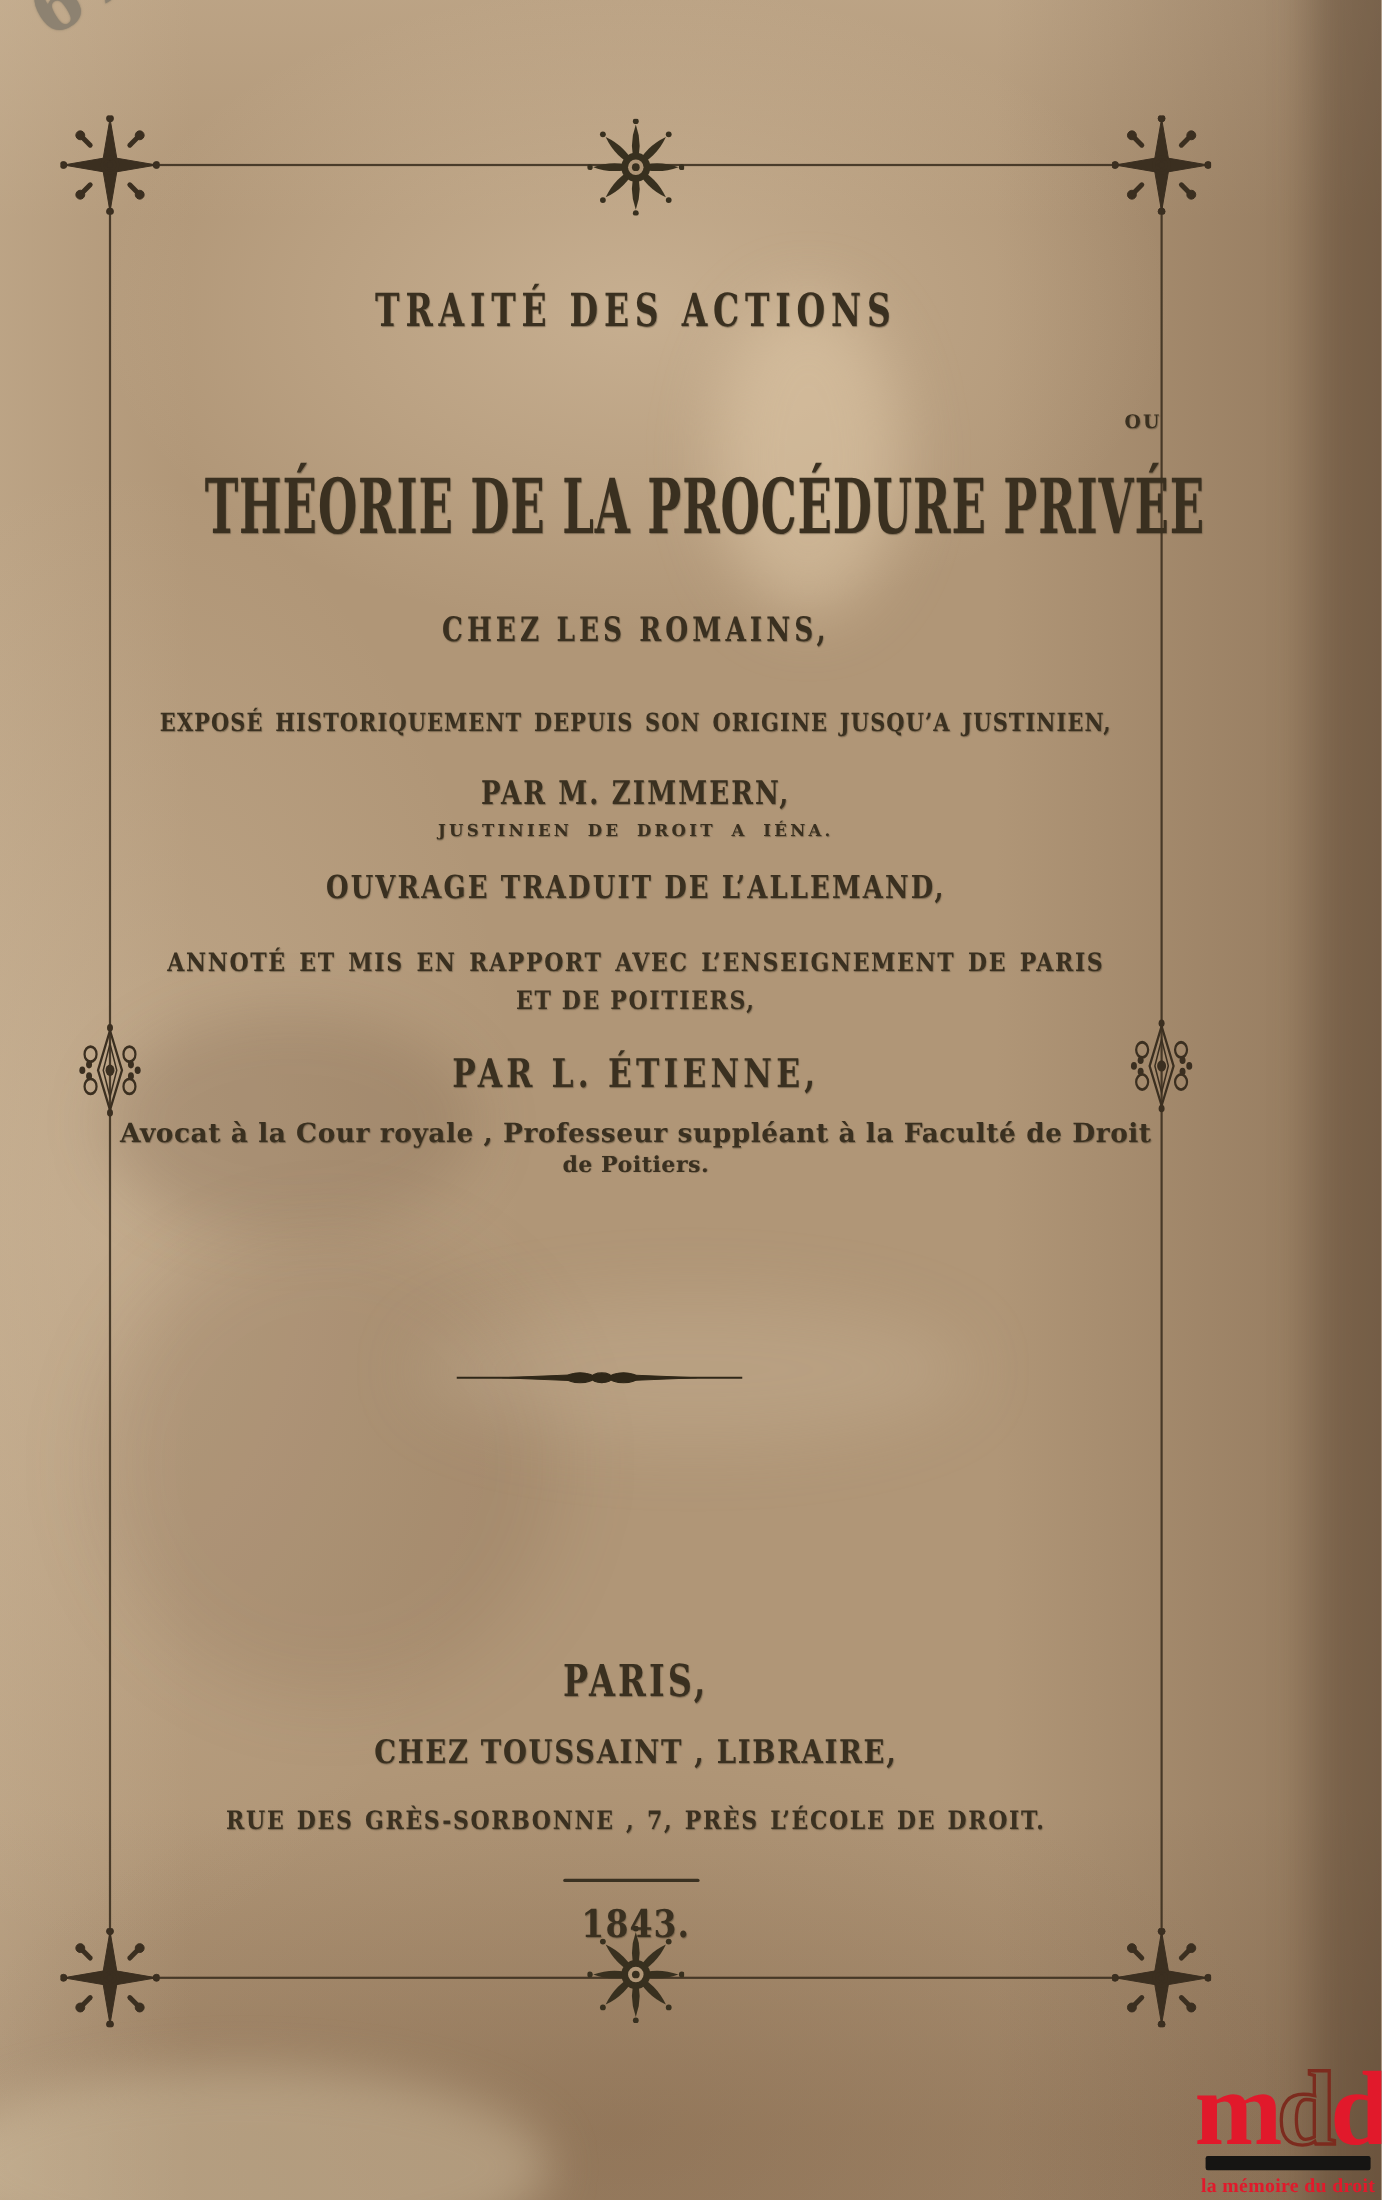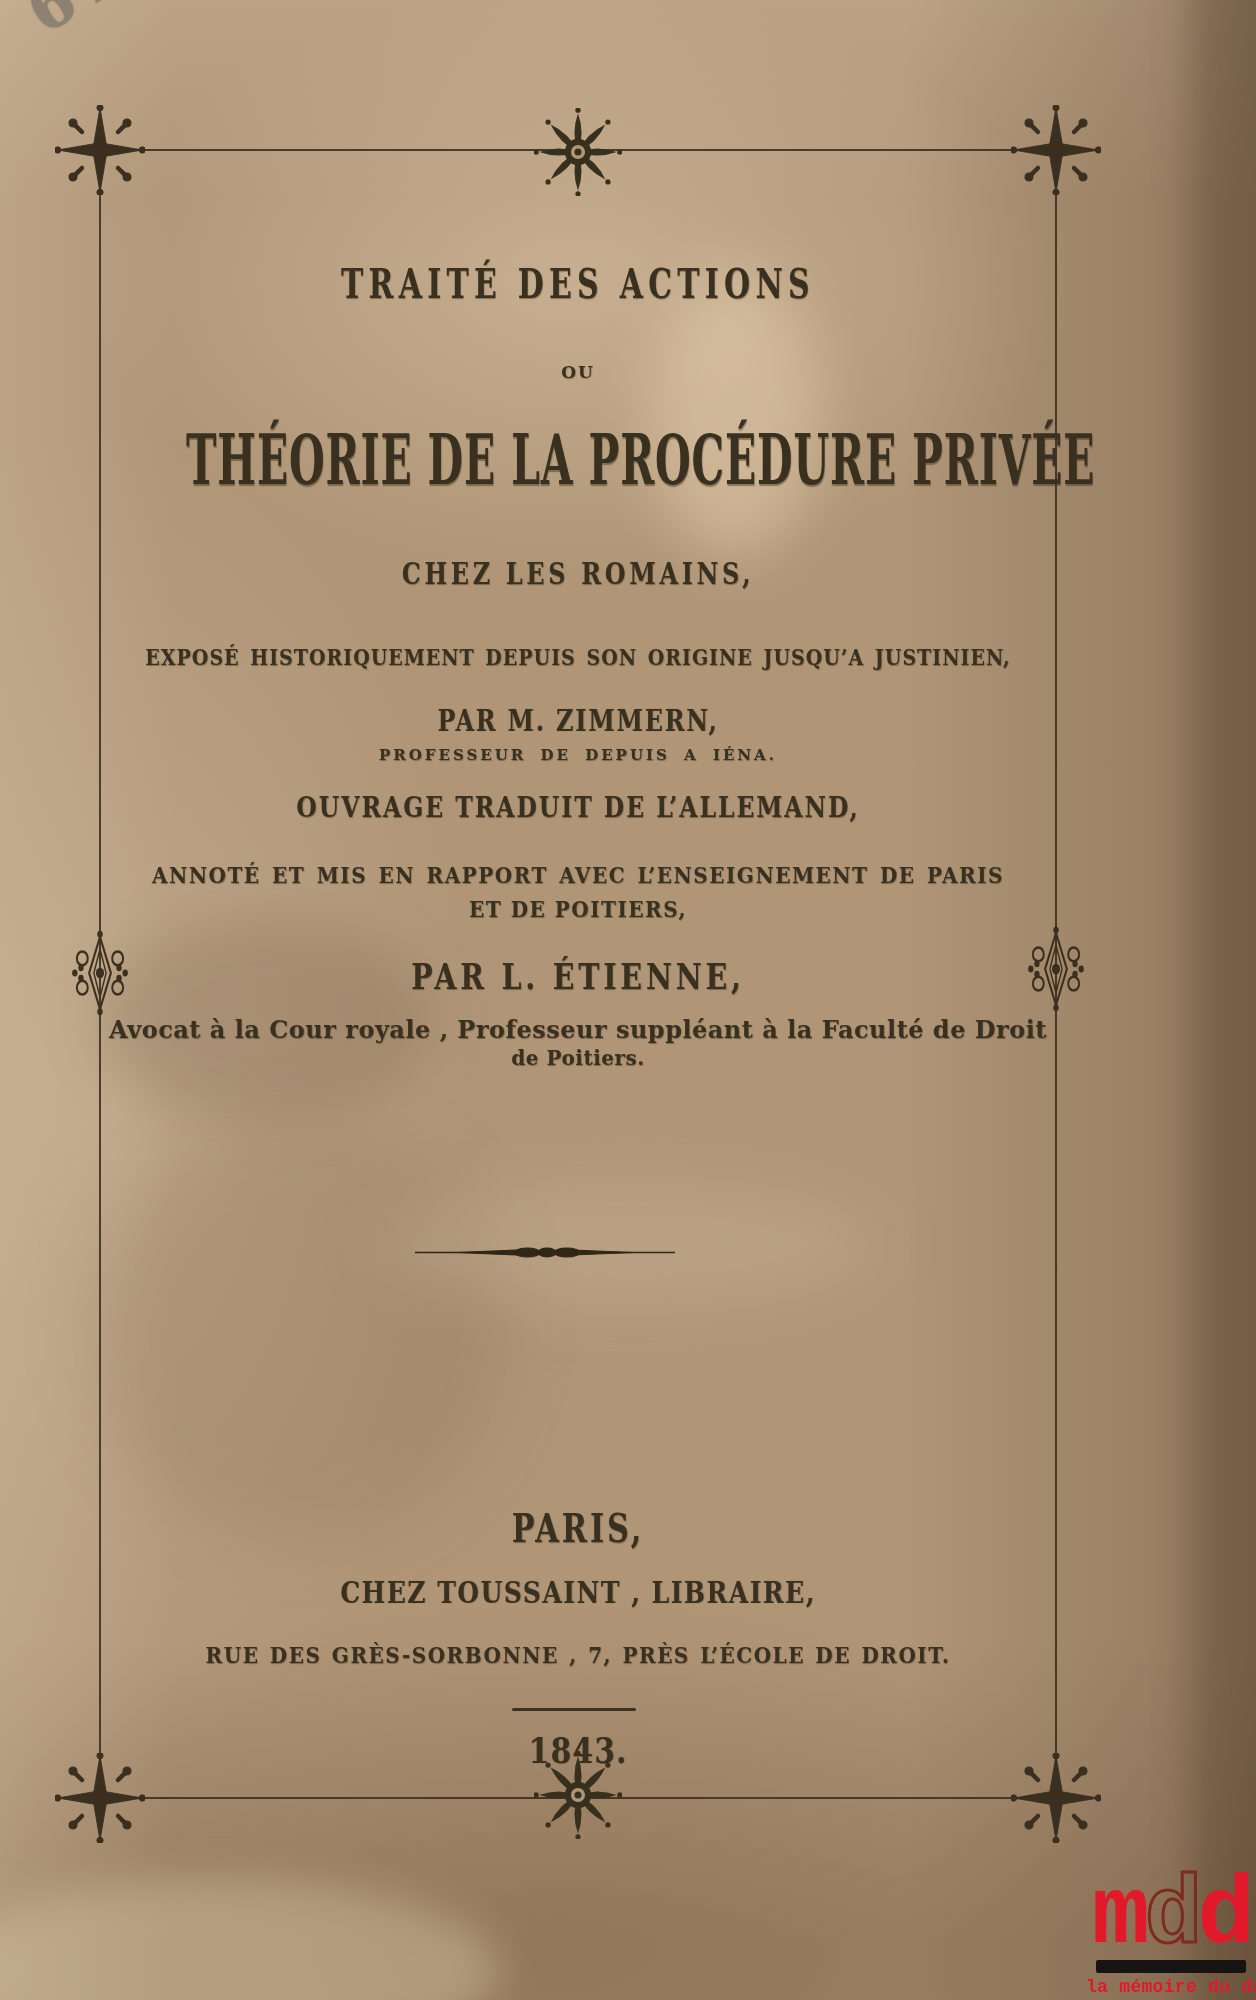--- a/index.html
+++ b/index.html
@@ -27,21 +27,21 @@
   .orn svg{display:block;}
   #handwriting{
     position:absolute;left:14px;top:-14px;
     font-size:62px;color:#8d8271;font-weight:bold;
     transform:rotate(-32deg);transform-origin:left top;
     text-shadow:0 0 2px rgba(120,112,95,.8);
     letter-spacing:4px;
   }
   
   #mdd-logo{position:absolute;left:1086px;top:1878px;width:170px;text-align:center;
-    font-family:Liberation Mono, monospace;}
+    font-family:Liberation Serif, serif;}
   #mdd-letters{font-size:96px;font-weight:bold;line-height:.82;letter-spacing:-5px;color:#e1192b;}
   #mdd-letters .outline-d{color:transparent;-webkit-text-stroke:3px #7c2b1e;}
   #mdd-bar{width:150px;height:13px;background:#161513;margin:3px auto 4px auto;border-radius:2px;}
   #mdd-tagline{font-size:18px;font-weight:bold;color:#e1192b;letter-spacing:.3px;white-space:nowrap;}
 </style>
 </head>
 <body>
 
 <div id="page">
 
@@ -174,31 +174,31 @@
       </svg>
     </div>
   <div class="orn" style="left:1022px;top:926px;">
       <svg width="68" height="86" viewBox="0 0 100 100" preserveAspectRatio="none">
         <use href="#lozenge"></use>
       </svg>
     </div>
 
   <div class="line" style="top:266px;font-size:34px;letter-spacing:6px;transform:scale(.88,1.22);">TRAITÉ DES ACTIONS</div>
 
-  <div class="line" style="top:364px;font-size:17px;letter-spacing:2px;">OU</div>
+  <div class="line" style="top:376px;font-size:17px;letter-spacing:2px;text-align:right;">OU</div>
 
   <div class="line" style="top:436px;font-size:50px;letter-spacing:1px;transform:scale(.82,1.38);">THÉORIE DE LA PROCÉDURE PRIVÉE</div>
 
   <div class="line" style="top:560px;font-size:26px;letter-spacing:4px;transform:scale(.92,1.18);">CHEZ LES ROMAINS,</div>
 
   <div class="line" style="top:648px;font-size:19px;letter-spacing:1px;word-spacing:3px;transform:scale(1,1.2);">EXPOSÉ HISTORIQUEMENT DEPUIS SON ORIGINE JUSQU’A JUSTINIEN,</div>
 
   <div class="line" style="top:708px;font-size:25px;letter-spacing:2px;transform:scale(.95,1.18);">PAR M. ZIMMERN,</div>
 
-  <div class="line" style="top:748px;font-size:15px;letter-spacing:3px;word-spacing:6px;">PROFESSEUR DE DEPUIS A IÉNA.</div>
+  <div class="line" style="top:748px;font-size:15px;letter-spacing:3px;word-spacing:6px;">JUSTINIEN DE DROIT A IÉNA.</div>
 
   <div class="line" style="top:795px;font-size:24px;letter-spacing:2px;transform:scale(.98,1.2);">OUVRAGE TRADUIT DE L’ALLEMAND,</div>
 
   <div class="line" style="top:865px;font-size:20px;letter-spacing:1.5px;word-spacing:3px;transform:scale(1,1.15);">ANNOTÉ ET MIS EN RAPPORT AVEC L’ENSEIGNEMENT DE PARIS</div>
 
   <div class="line" style="top:899px;font-size:20px;letter-spacing:1.5px;transform:scale(1,1.15);">ET DE POITIERS,</div>
 
   <div class="line" style="top:962px;font-size:30px;letter-spacing:4px;transform:scale(.95,1.2);">PAR L. ÉTIENNE,</div>
 
   <div class="line" style="top:1018px;font-size:24px;letter-spacing:.5px;">Avocat à la Cour royale , Professeur suppléant à la Faculté de Droit</div>

